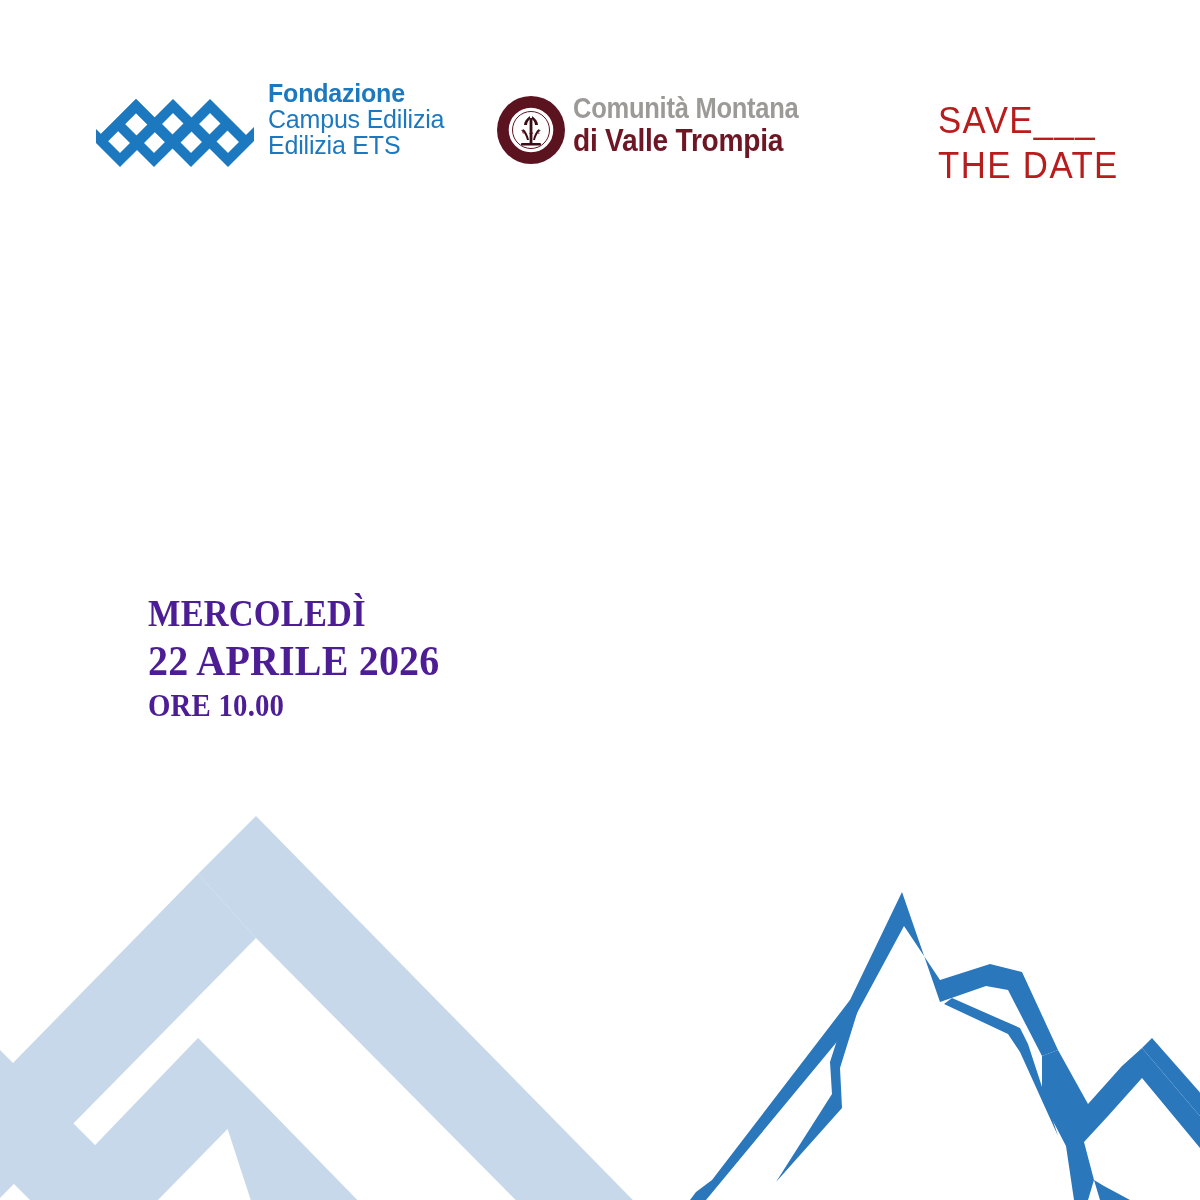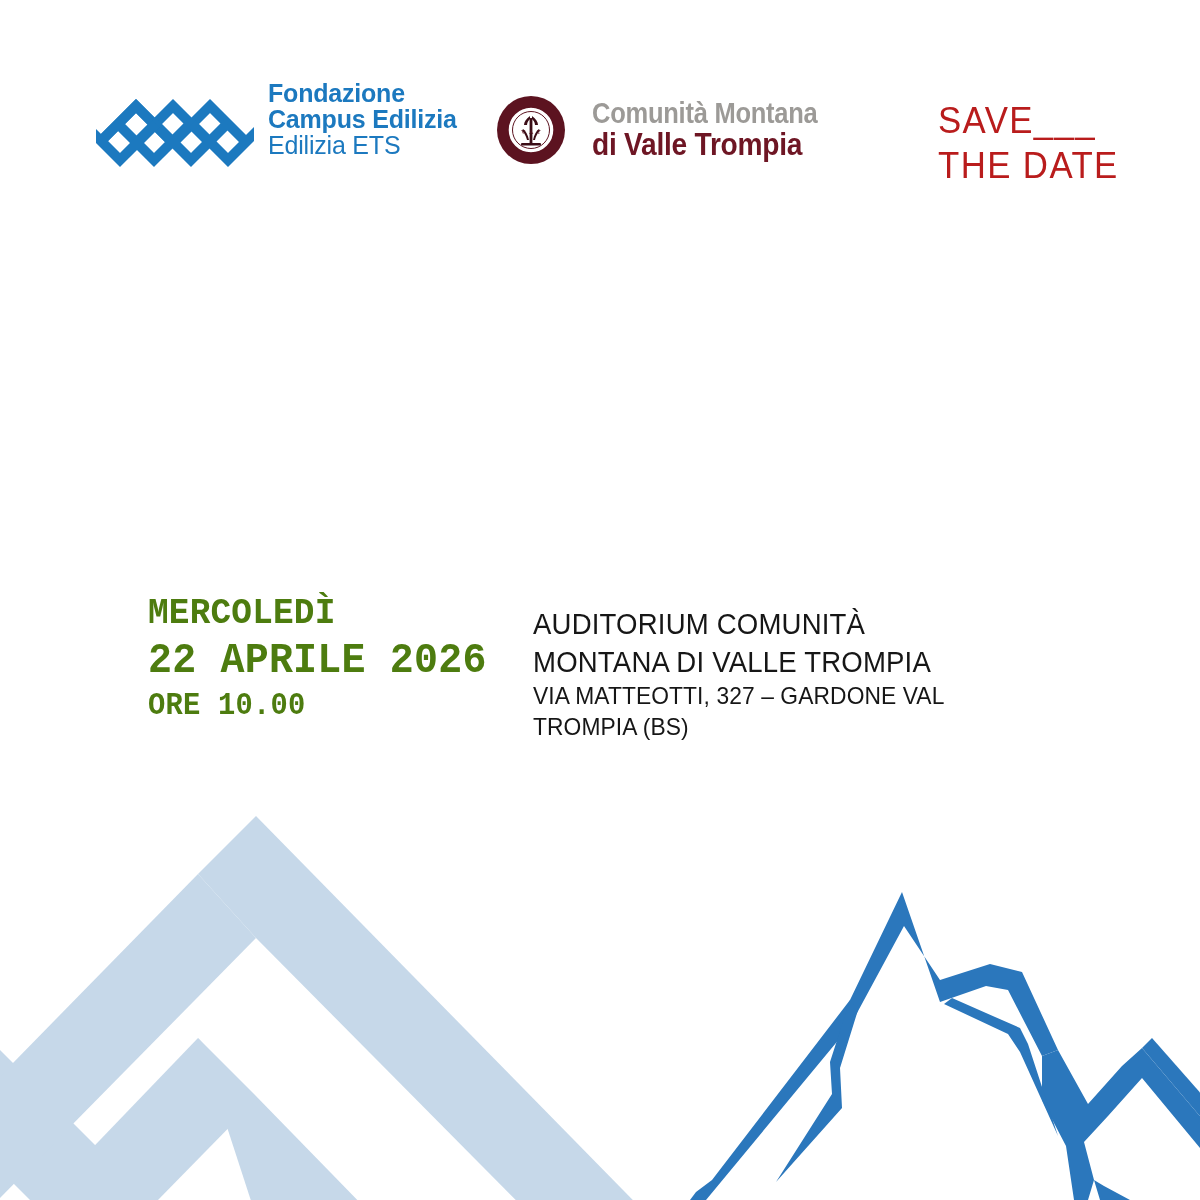--- a/index.html
+++ b/index.html
@@ -45,27 +45,27 @@
     display:flex; gap:14px;
   }
   .logo-fond-mark{ width:158px; height:88px; flex:none; }
   .logo-fond-text{
     color:#1C79BF;
     line-height:1.04;
     font-family:"Liberation Sans", sans-serif;
     letter-spacing:-0.2px;
   }
   .logo-fond-text .l1{ font-size:25px; font-weight:bold; display:block; }
-  .logo-fond-text .l2{ font-size:25px; font-weight:bold; display:block; }
+  .logo-fond-text .l2{ font-size:25px; font-weight:normal; display:block; }
   .logo-fond-text .l3{ font-size:25px; font-weight:normal; display:block; }
 
   .logo-cm{
     position:absolute;
     left:495px; top:94px;
-    display:flex; align-items:center; gap:25px;
+    display:flex; align-items:flex-start; gap:6px;
   }
   .logo-cm-seal{ width:72px;height:72px;flex:none; }
   .logo-cm-text{ line-height:1.02; }
   .logo-cm-text .t1{
     display:block;
     font-size:29px; font-weight:bold;
     color:#9C9A97;
     font-family:"Liberation Sans", sans-serif;
     transform:scaleX(0.88); transform-origin:left center;
     letter-spacing:-0.3px;
@@ -140,22 +140,22 @@
   
   .info{
     position:absolute;
     left:148px; top:592px;
     z-index:3;
     display:flex;
     width:940px;
   }
   .when{
     width:385px; flex:none;
-    color:#4d7c0f;
-    font-family:Liberation Mono, monospace;
+    color:#4c1d95;
+    font-family:Liberation Serif, serif;
   }
   .when .w1{
     display:block;
     font-size:37px; font-weight:bold;
     letter-spacing:0.2px;
     line-height:1.18;
     transform:scaleX(0.93); transform-origin:left center;
   }
   .when .w2{
     display:block;
@@ -290,21 +290,15 @@
     </div>
   </div>
 
 
   <div class="info">
     <div class="when">
       <span class="w1">MERCOLEDÌ</span>
       <span class="w2">22 APRILE 2026</span>
       <span class="w3">ORE 10.00</span>
     </div>
-    <div class="where">
-      <span class="v-big">AUDITORIUM COMUNITÀ</span>
-      <span class="v-big">MONTANA DI VALLE TROMPIA</span>
-      <span class="v-small">VIA MATTEOTTI, 327 – GARDONE VAL</span>
-      <span class="v-small">TROMPIA (BS)</span>
-    </div>
   </div>
 
 </div>
 
 </body></html>

